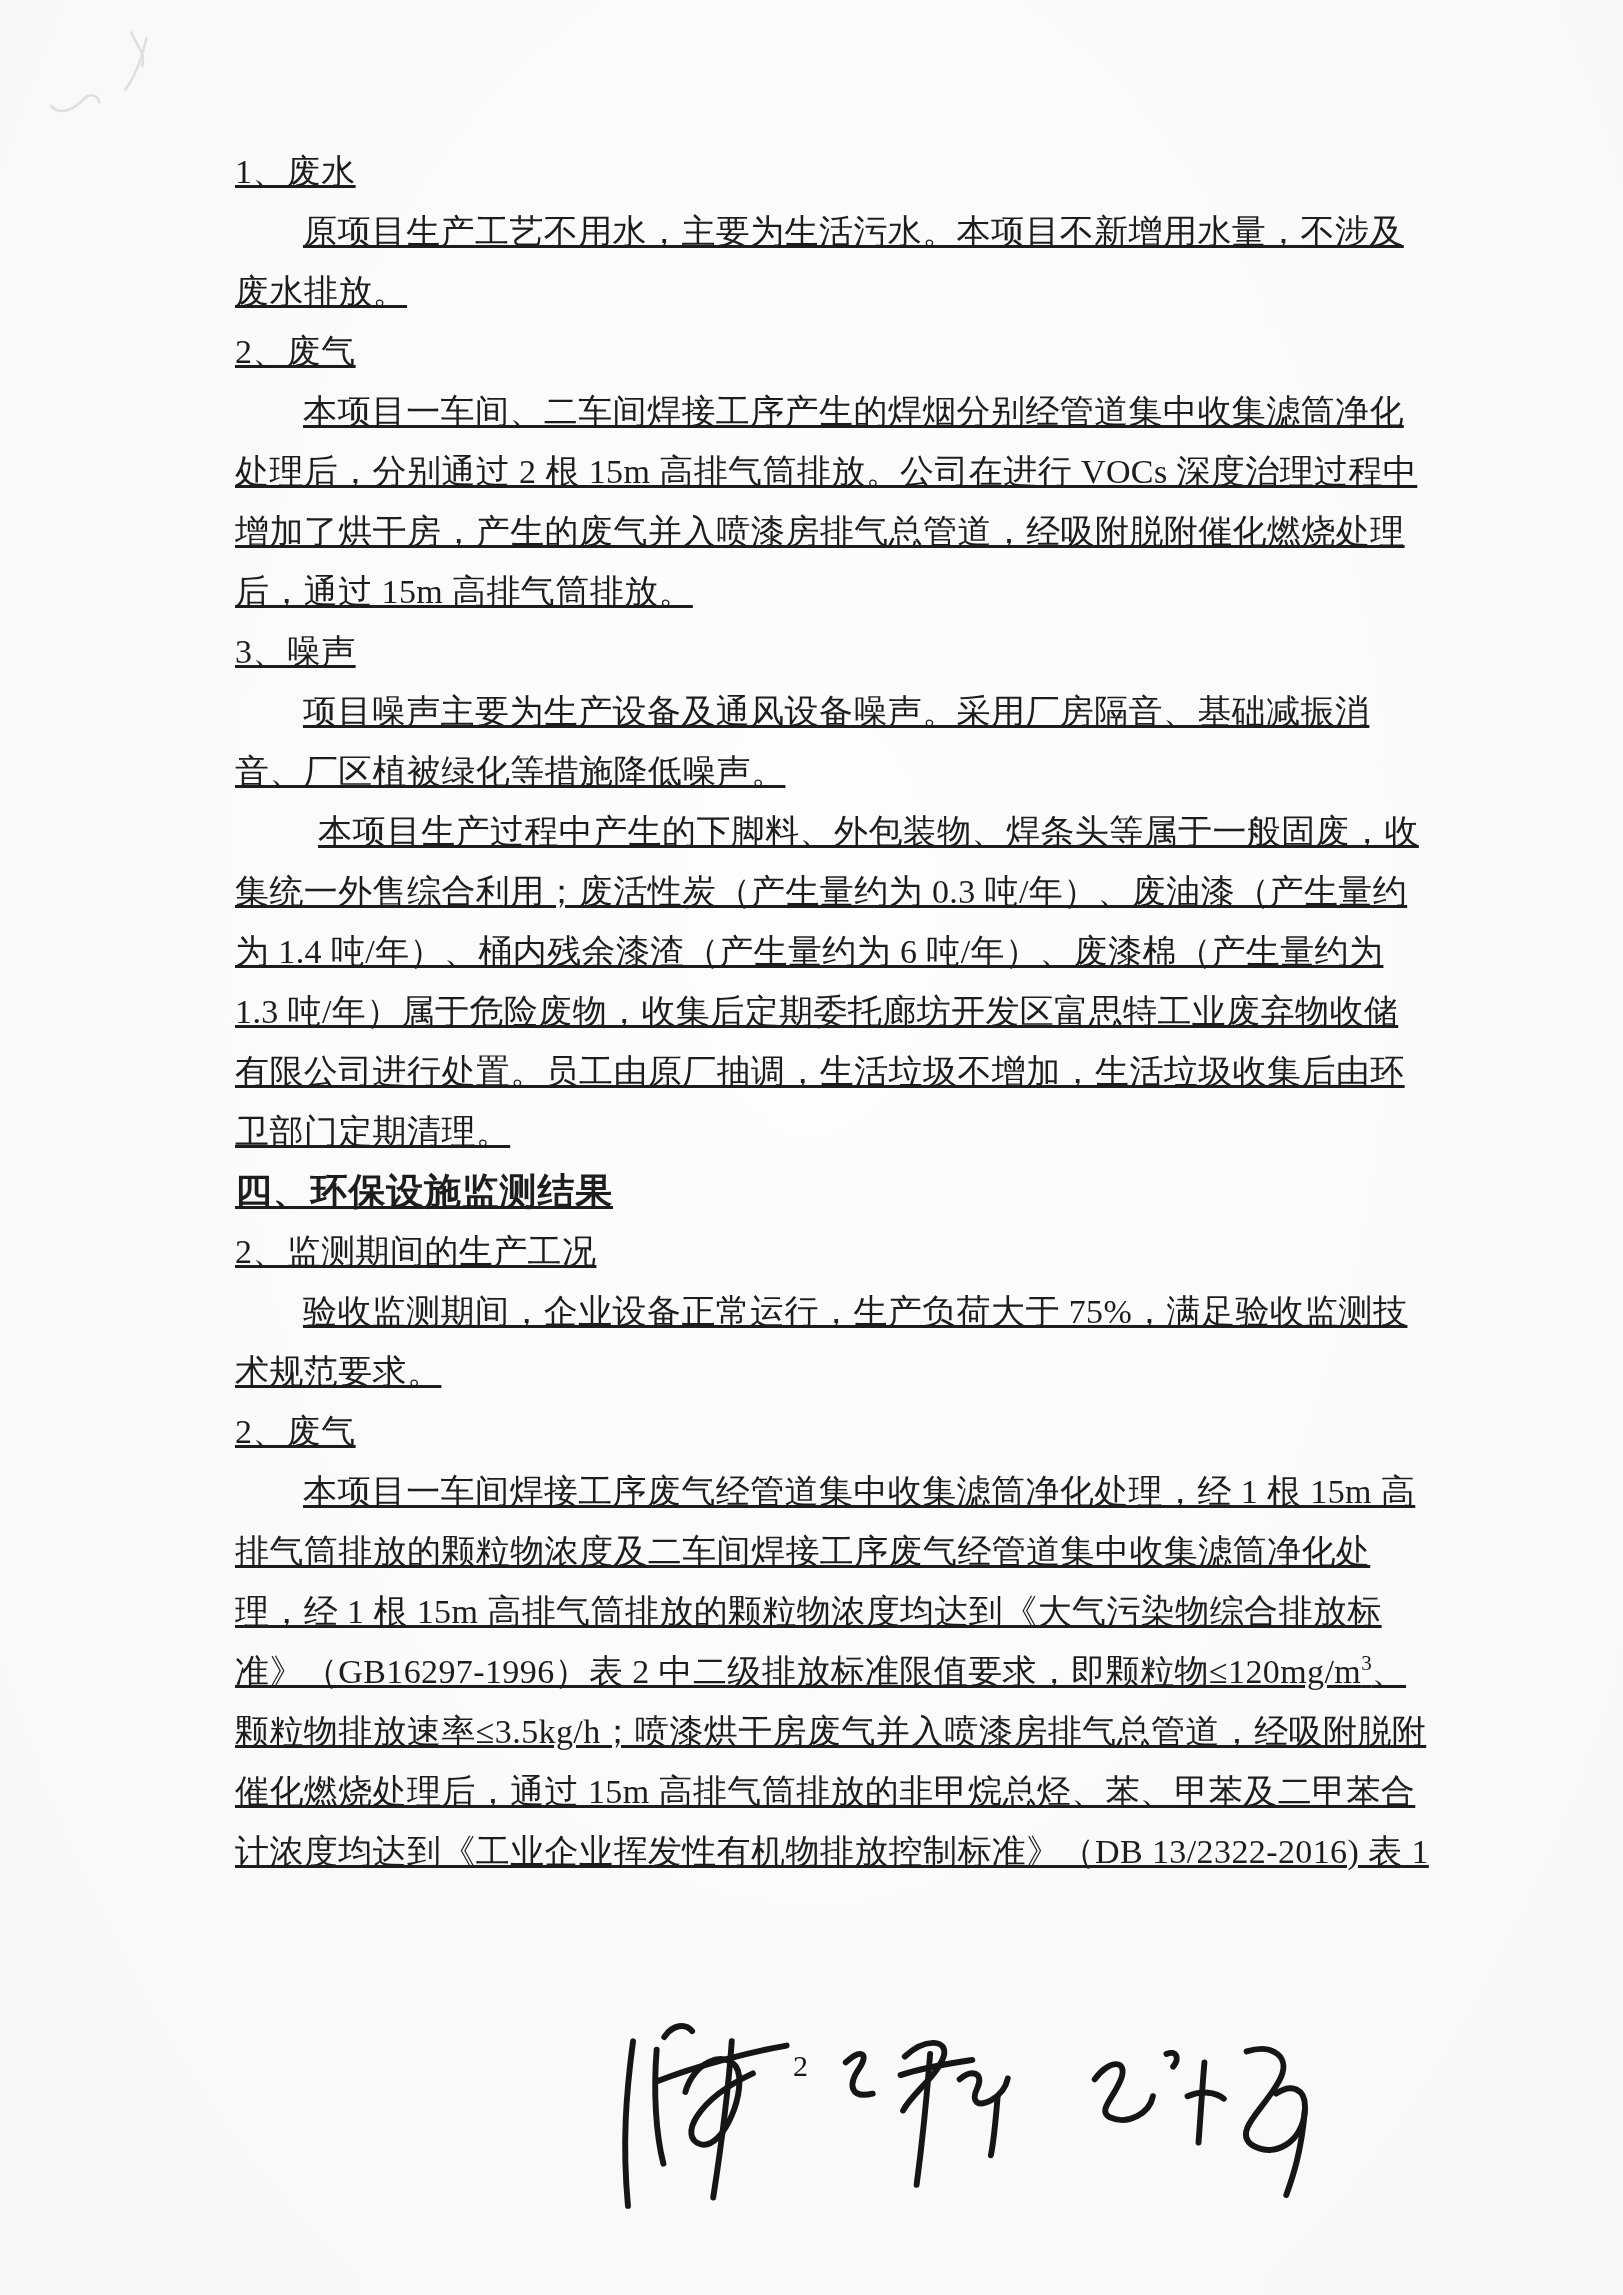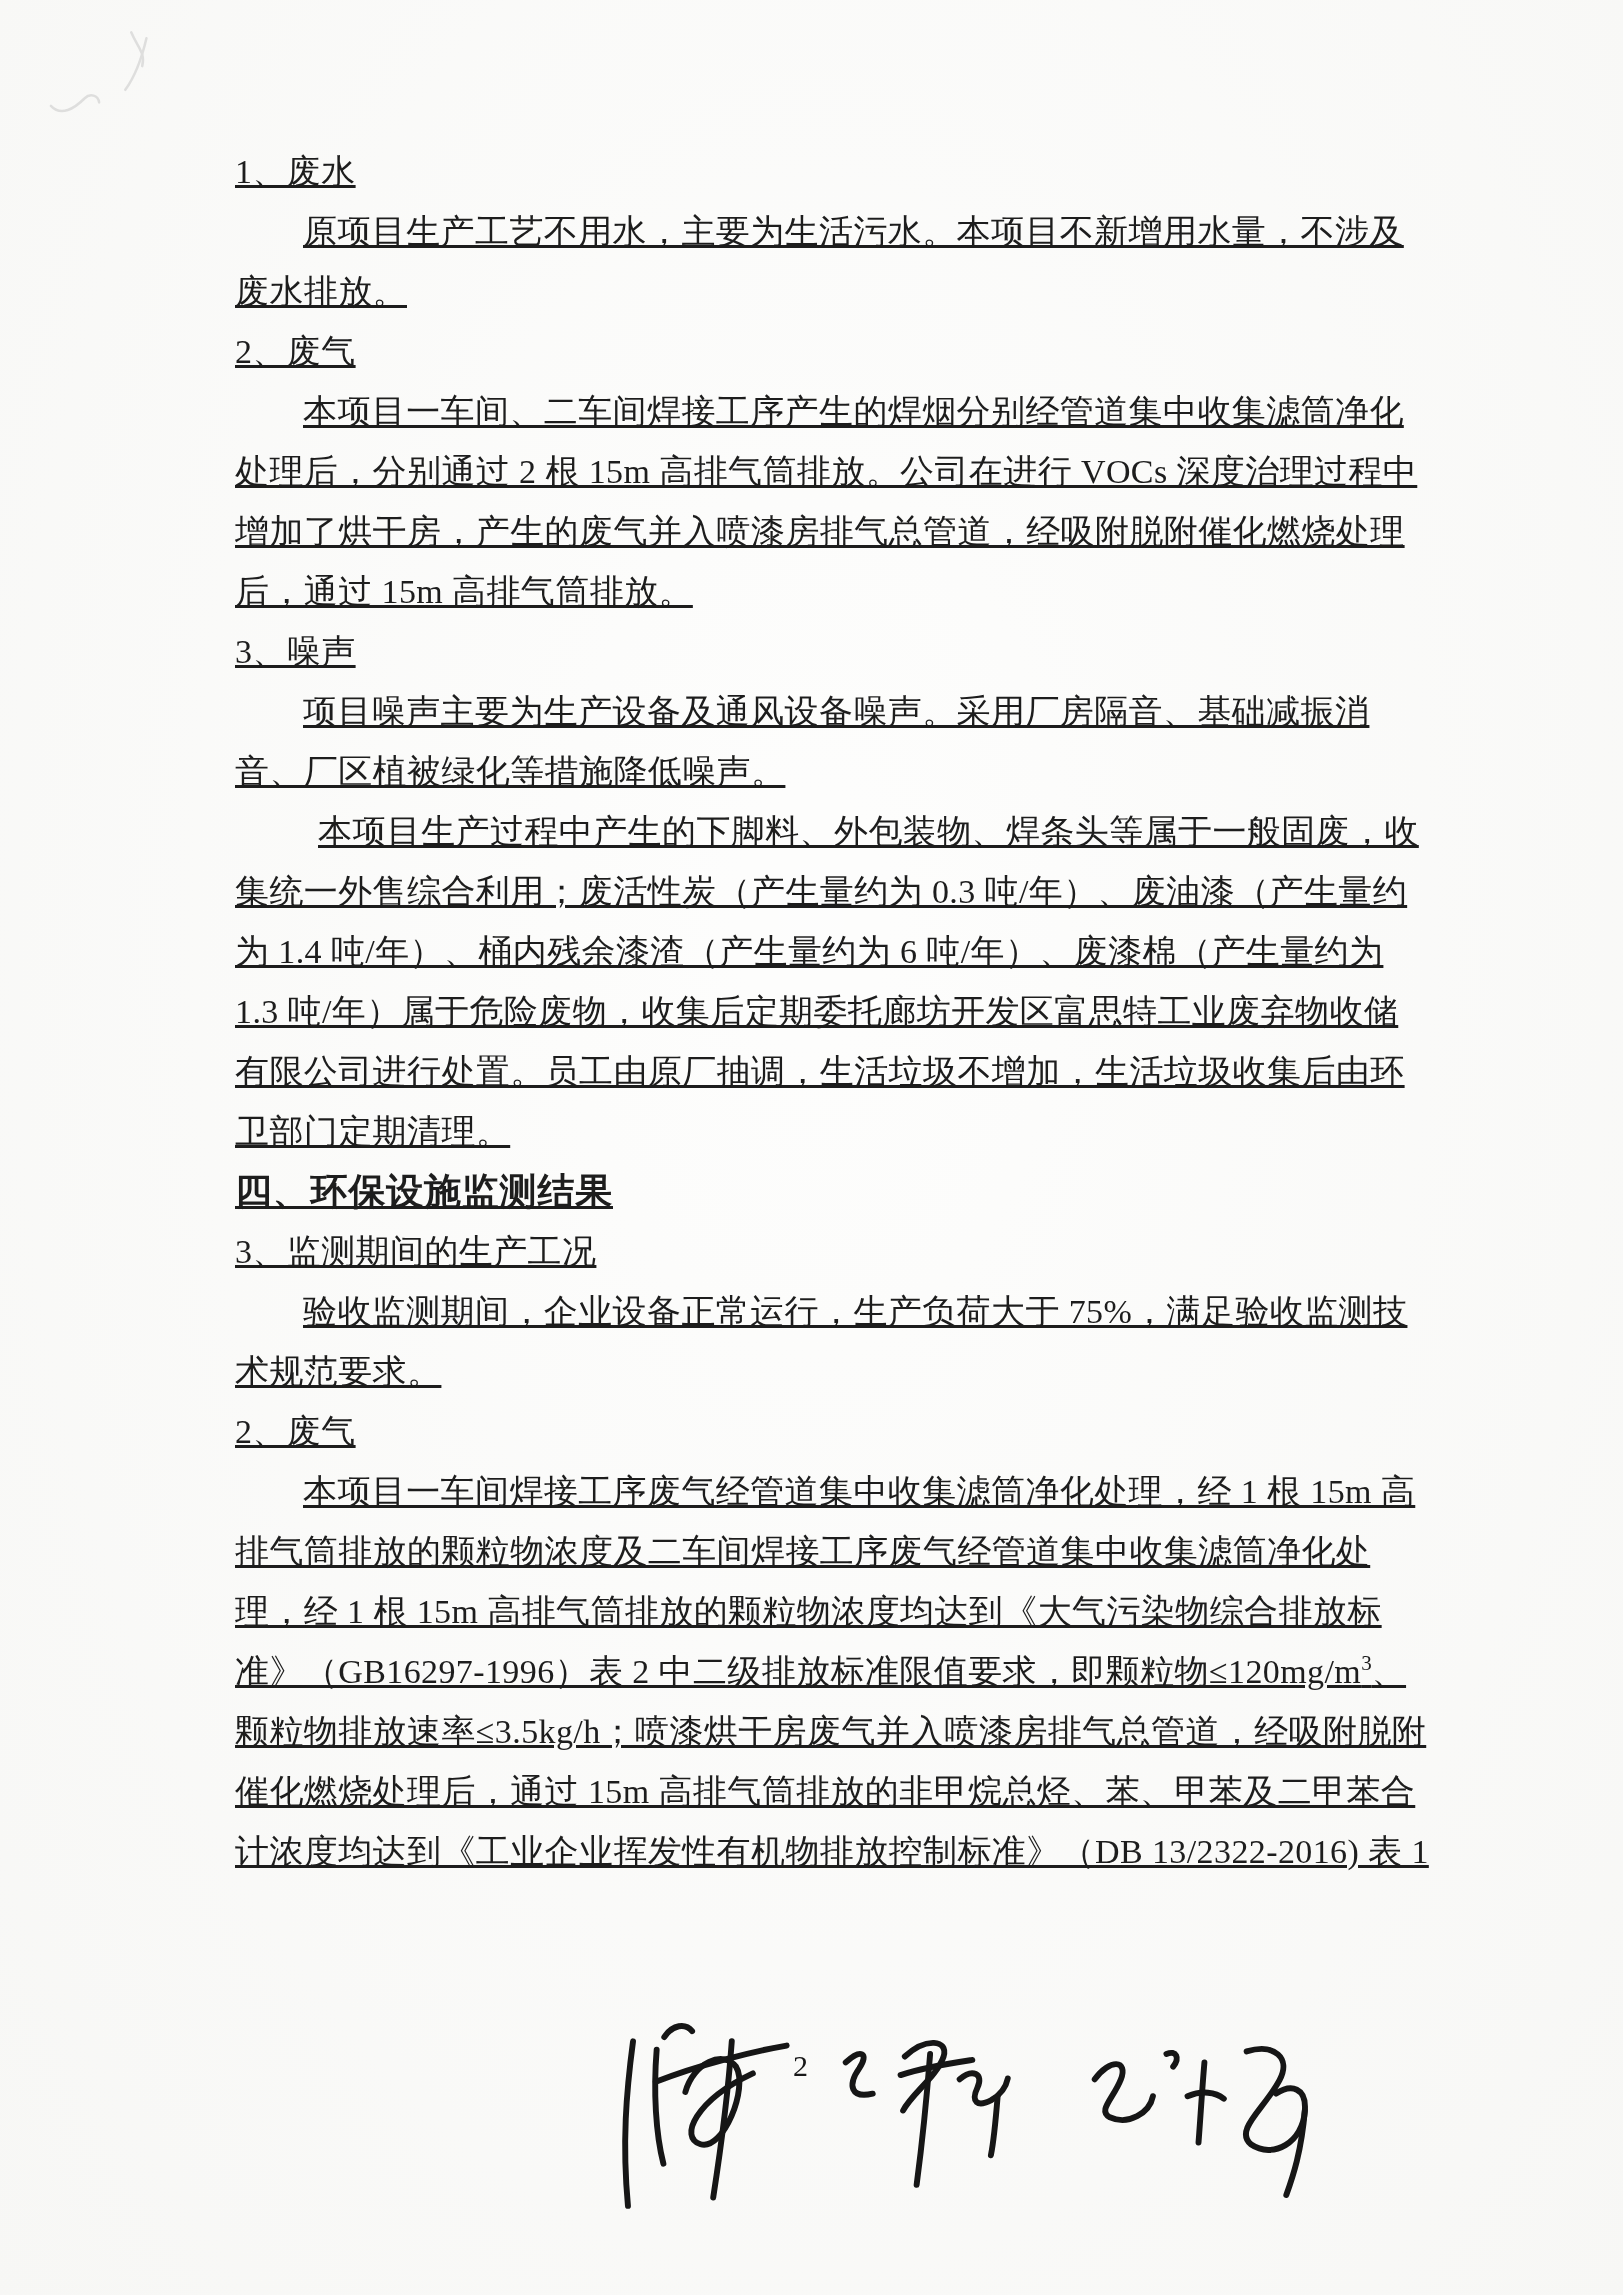--- a/index.html
+++ b/index.html
@@ -88,21 +88,21 @@
     <div class="line">3、噪声</div>
     <div class="line indent">项目噪声主要为生产设备及通风设备噪声。采用厂房隔音、基础减振消</div>
     <div class="line">音、厂区植被绿化等措施降低噪声。</div>
     <div class="line indent-wide">本项目生产过程中产生的下脚料、外包装物、焊条头等属于一般固废，收</div>
     <div class="line">集统一外售综合利用；废活性炭（产生量约为 0.3 吨/年）、废油漆（产生量约</div>
     <div class="line">为 1.4 吨/年）、桶内残余漆渣（产生量约为 6 吨/年）、废漆棉（产生量约为</div>
     <div class="line">1.3 吨/年）属于危险废物，收集后定期委托廊坊开发区富思特工业废弃物收储</div>
     <div class="line">有限公司进行处置。员工由原厂抽调，生活垃圾不增加，生活垃圾收集后由环</div>
     <div class="line">卫部门定期清理。</div>
     <div class="line heading">四、环保设施监测结果</div>
-    <div class="line">3、监测期间的生产工况</div>
+    <div class="line">2、监测期间的生产工况</div>
     <div class="line indent">验收监测期间，企业设备正常运行，生产负荷大于 75%，满足验收监测技</div>
     <div class="line">术规范要求。</div>
     <div class="line">2、废气</div>
     <div class="line indent">本项目一车间焊接工序废气经管道集中收集滤筒净化处理，经 1 根 15m 高</div>
     <div class="line">排气筒排放的颗粒物浓度及二车间焊接工序废气经管道集中收集滤筒净化处</div>
     <div class="line">理，经 1 根 15m 高排气筒排放的颗粒物浓度均达到《大气污染物综合排放标</div>
     <div class="line">
       <span>准》（GB16297-1996）表 2 中二级排放标准限值要求，即颗粒物≤120mg/m</span><span class="sup">3</span><span>、</span>
     </div>
     <div class="line">颗粒物排放速率≤3.5kg/h；喷漆烘干房废气并入喷漆房排气总管道，经吸附脱附</div>

